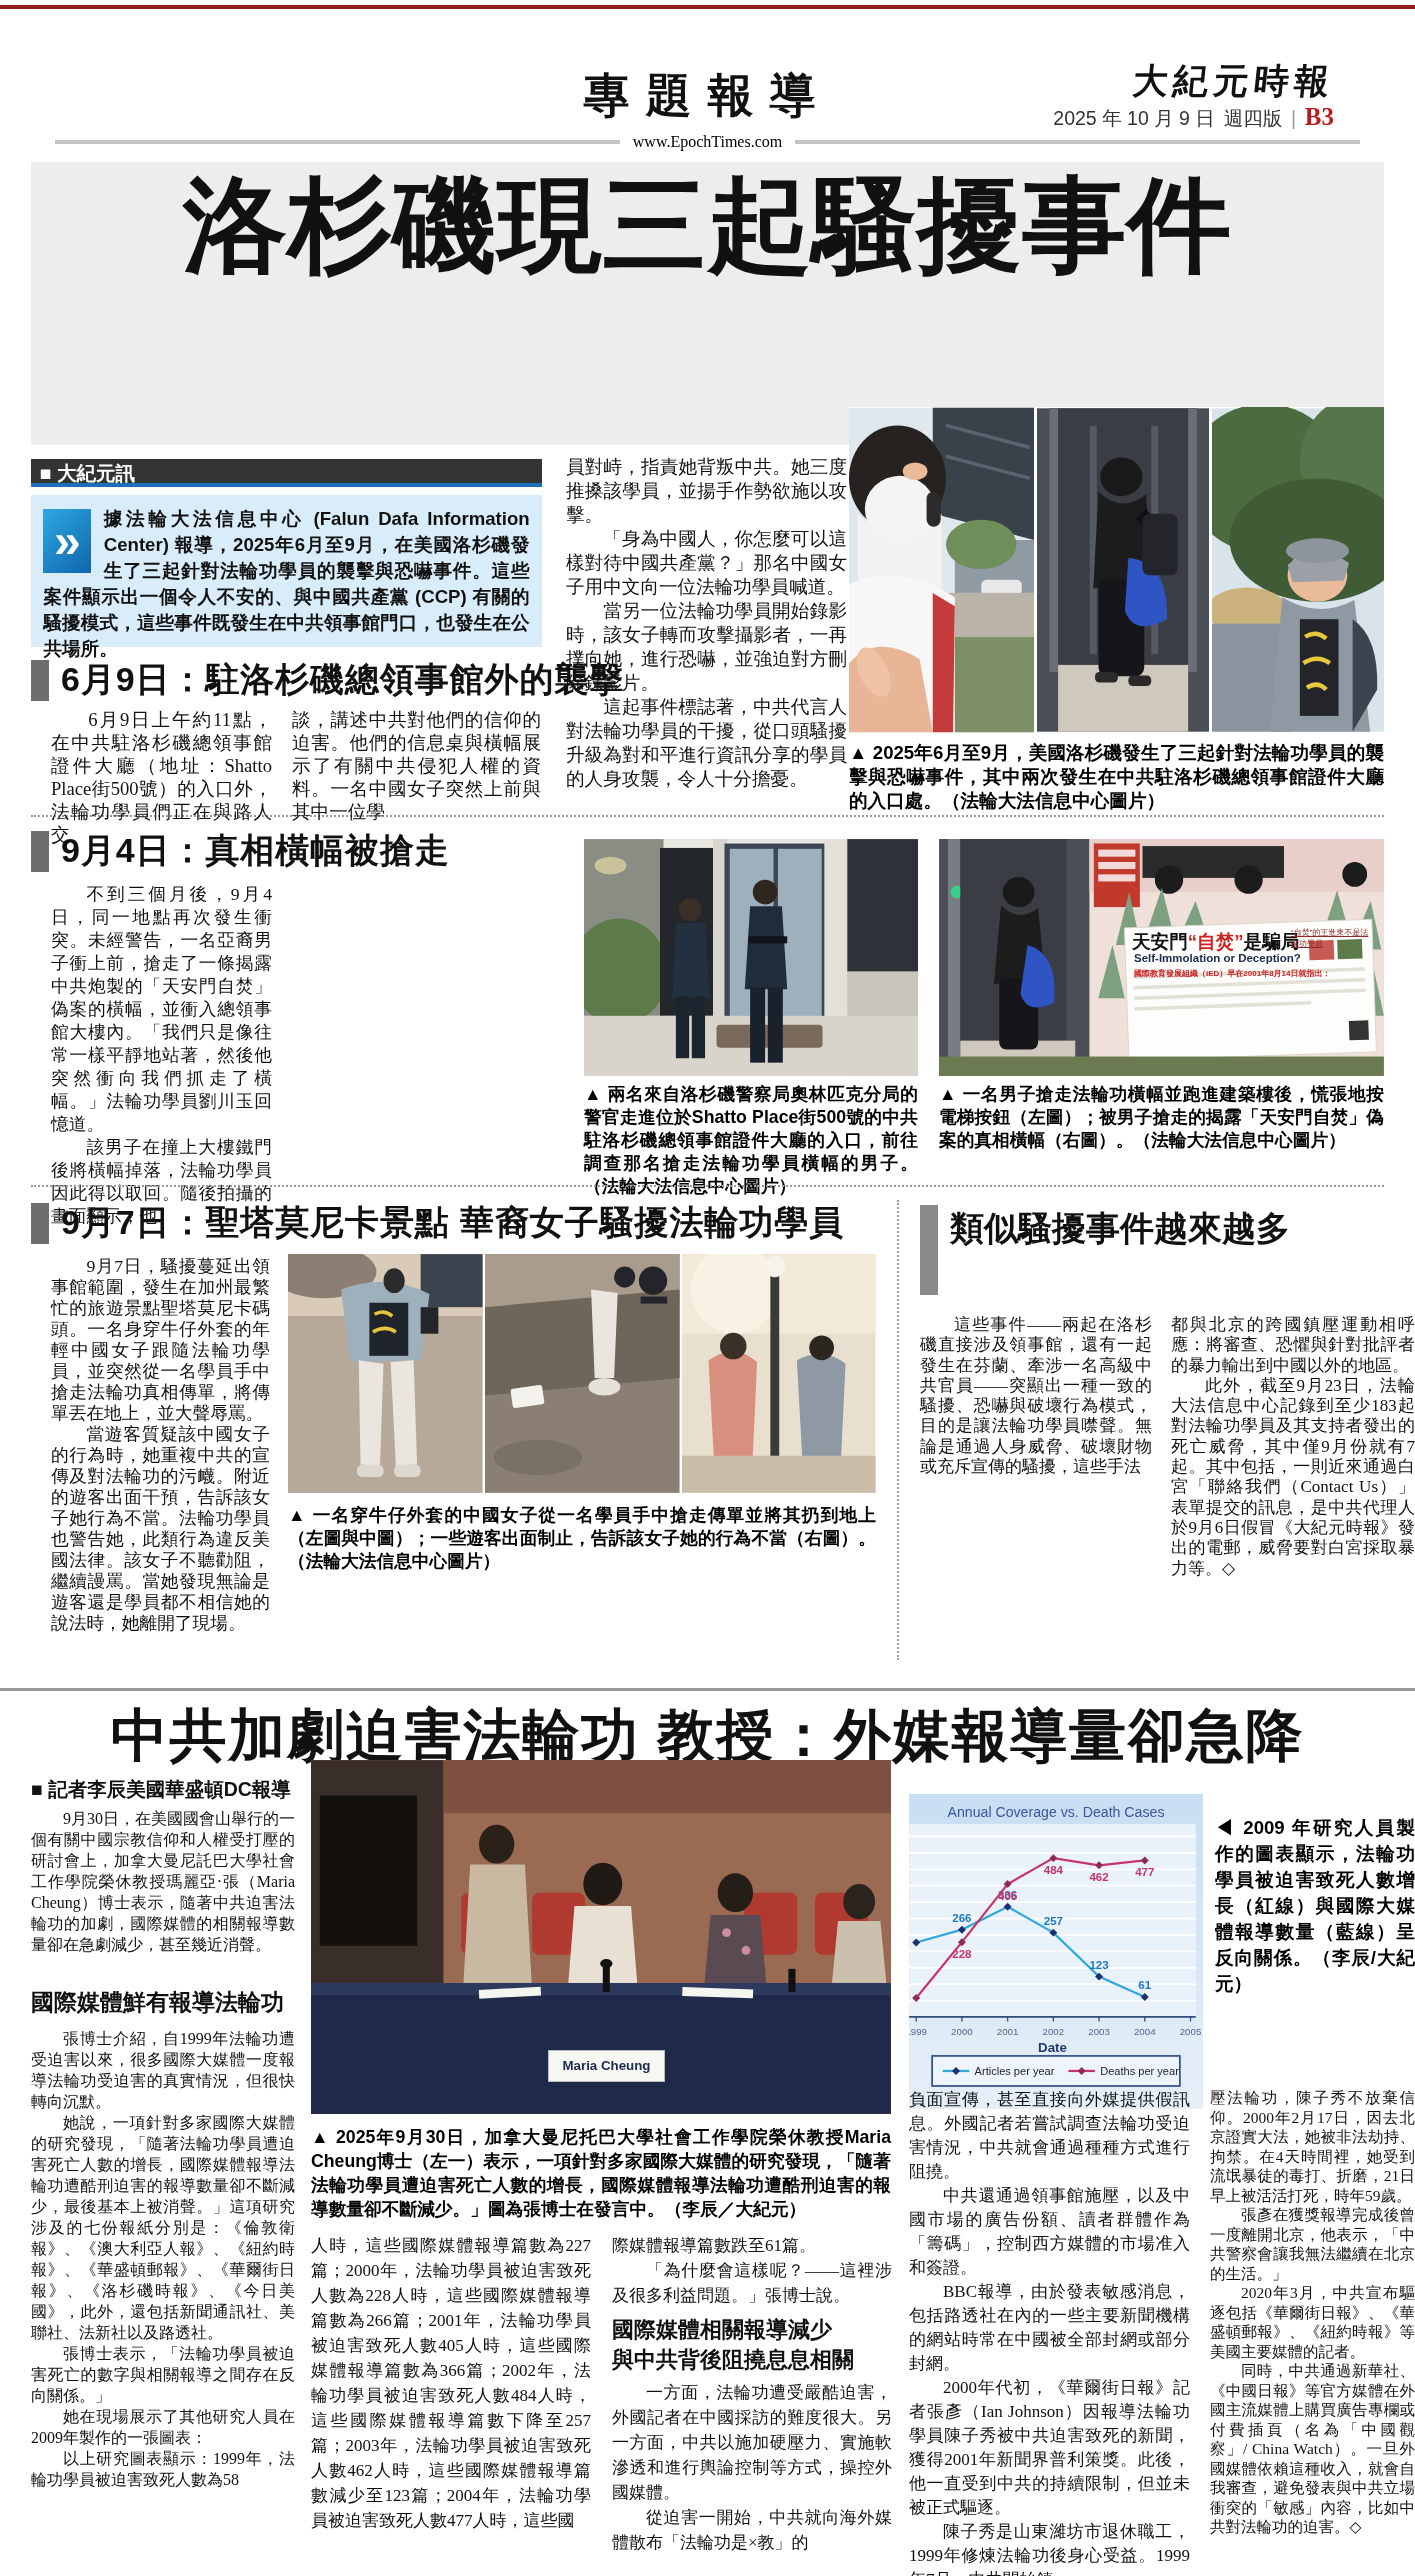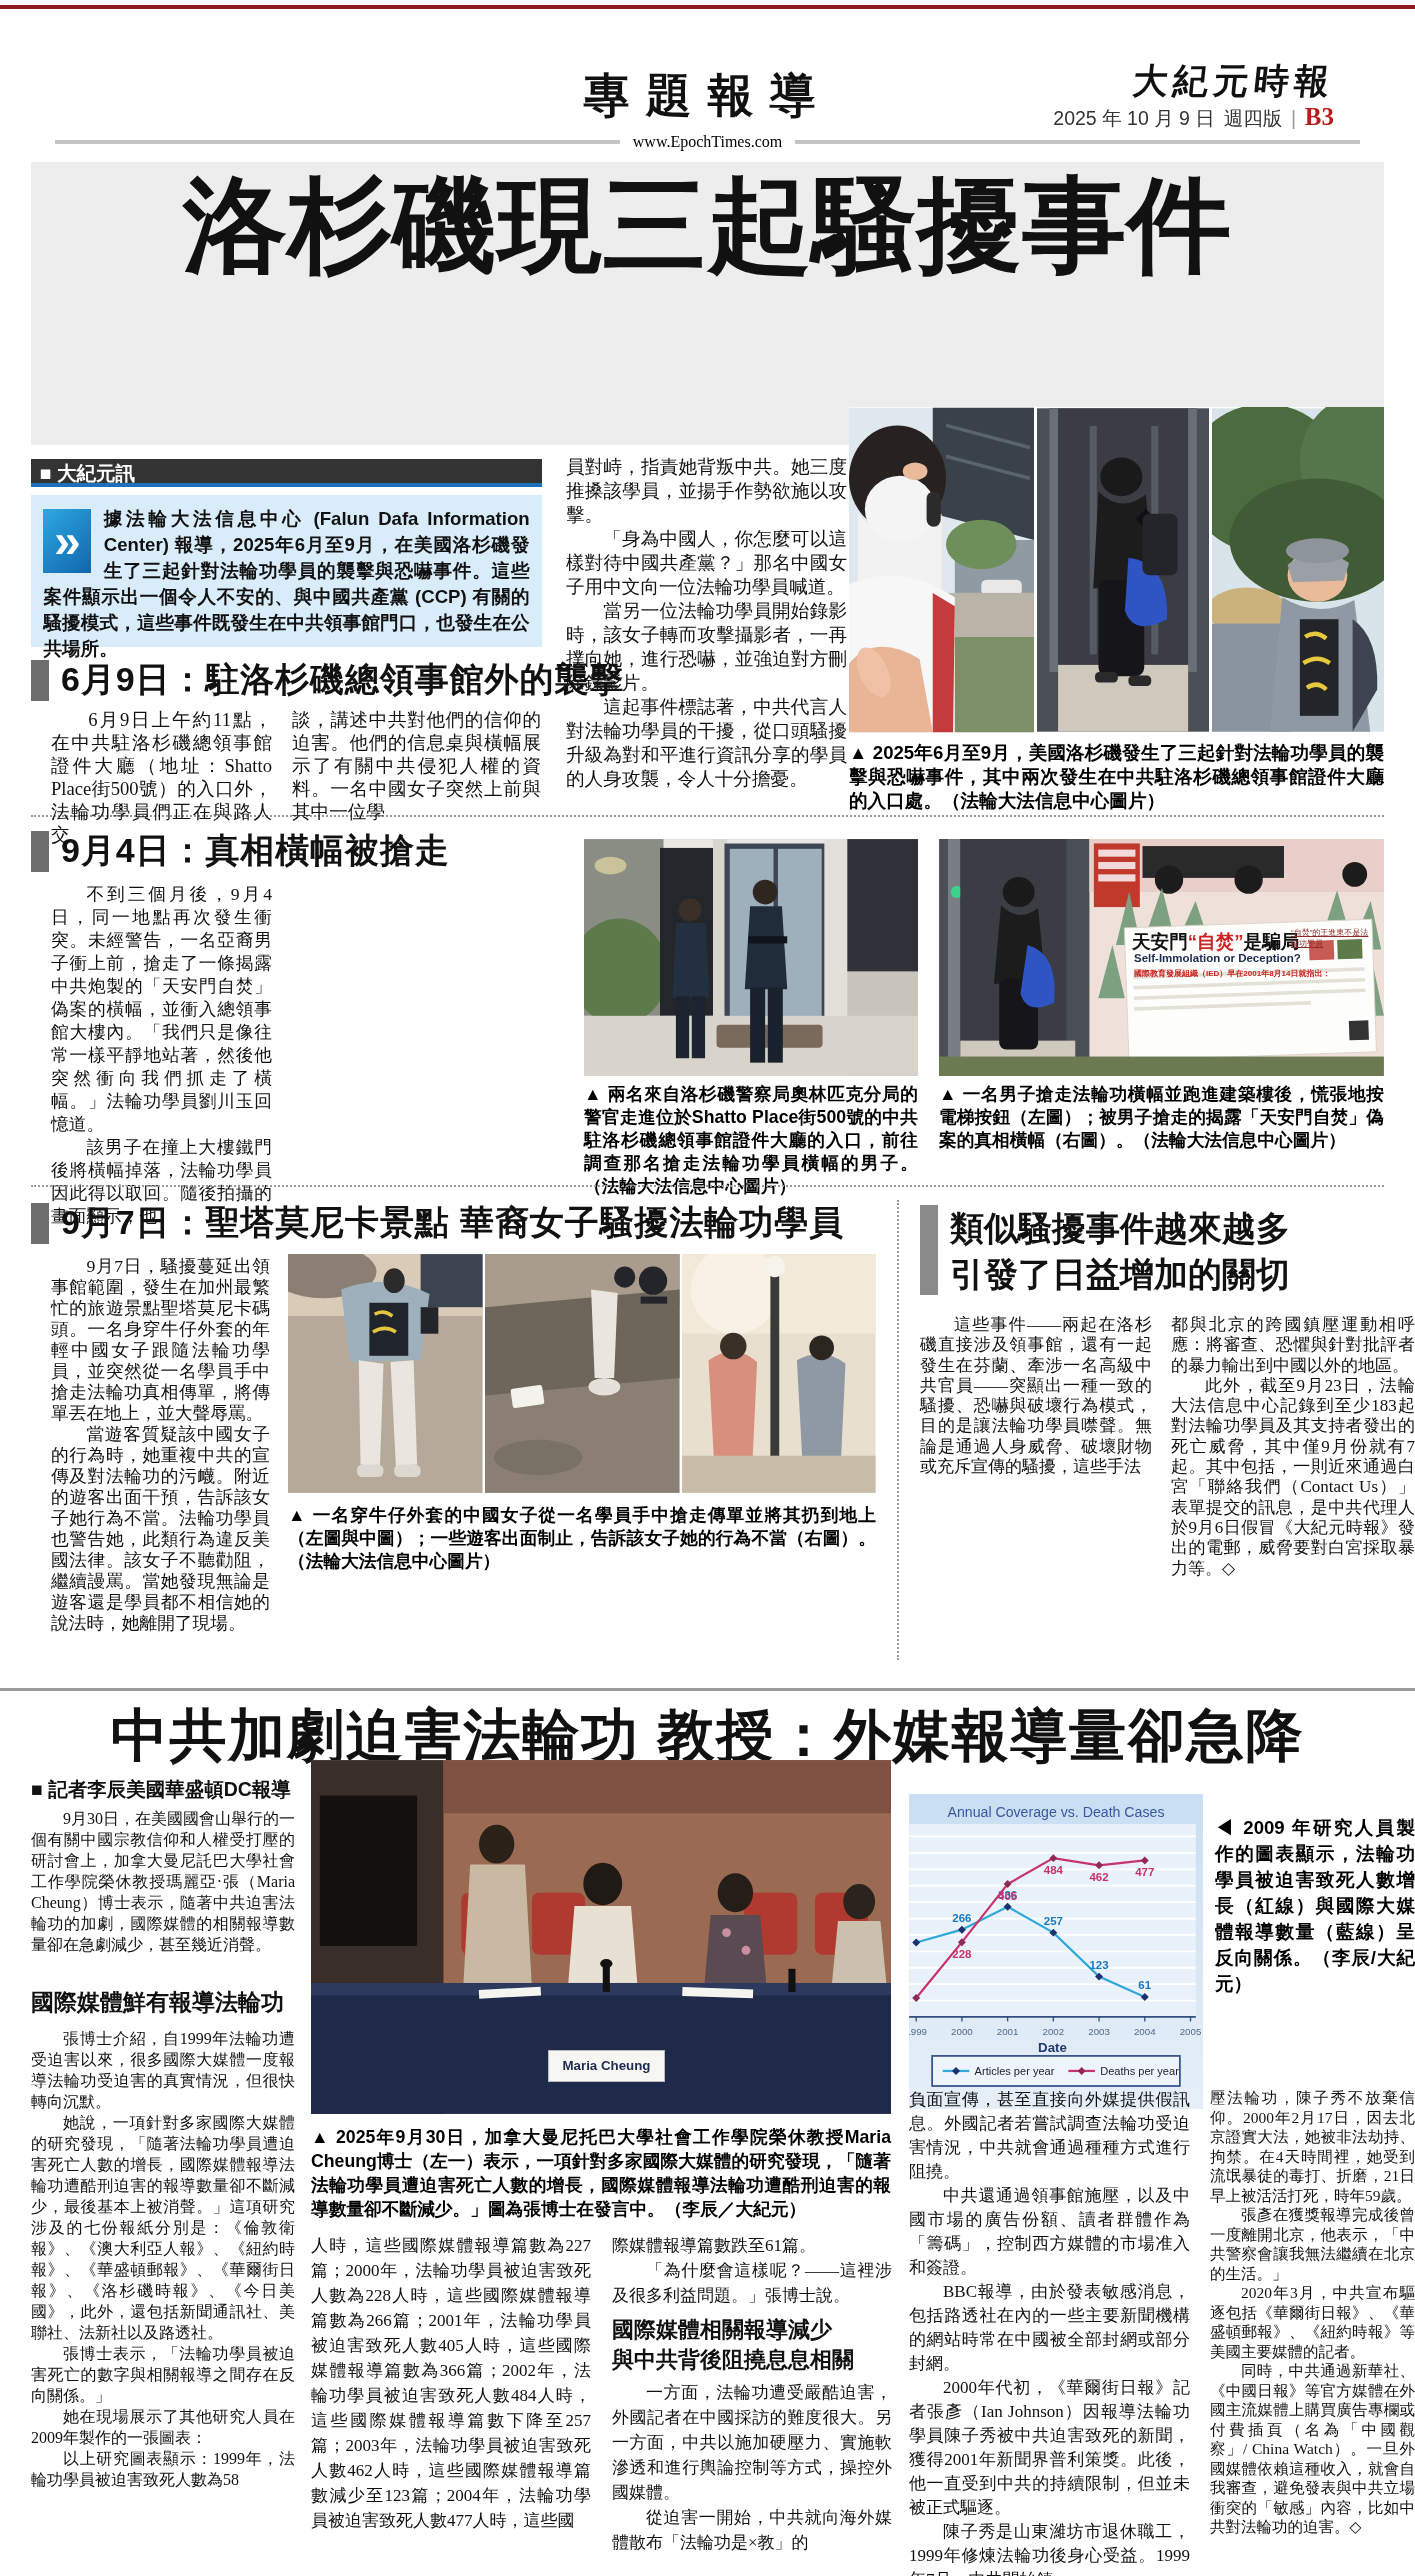--- a/index.html
+++ b/index.html
@@ -341,21 +341,20 @@
     </svg>
   </div>
   <div id="s3cap" class="caption">▲ 一名穿牛仔外套的中國女子從一名學員手中搶走傳單並將其扔到地上（左圖與中圖）；一些遊客出面制止，告訴該女子她的行為不當（右圖）。（法輪大法信息中心圖片）</div>
 
   <div id="vdot"></div>
 
   <div id="cnhead">
     <div class="secbar"></div>
     <div>
       <div class="sectitle2">類似騷擾事件越來越多</div>
-      <div class="sectitle2">引發了日益增加的關切</div>
     </div>
   </div>
   <div id="cnA" class="txt">
       <p class="para">這些事件——兩起在洛杉磯直接涉及領事館，還有一起發生在芬蘭、牽涉一名高級中共官員——突顯出一種一致的騷擾、恐嚇與破壞行為模式，目的是讓法輪功學員噤聲。無論是通過人身威脅、破壞財物或充斥宣傳的騷擾，這些手法</p>
     </div>
   <div id="cnB" class="txt">
       <p class="para noindent">都與北京的跨國鎮壓運動相呼應：將審查、恐懼與針對批評者的暴力輸出到中國以外的地區。</p>
       <p class="para">此外，截至9月23日，法輪大法信息中心記錄到至少183起對法輪功學員及其支持者發出的死亡威脅，其中僅9月份就有7起。其中包括，一則近來通過白宮「聯絡我們（Contact Us）」表單提交的訊息，是中共代理人於9月6日假冒《大紀元時報》發出的電郵，威脅要對白宮採取暴力等。◇</p>
     </div>
 

